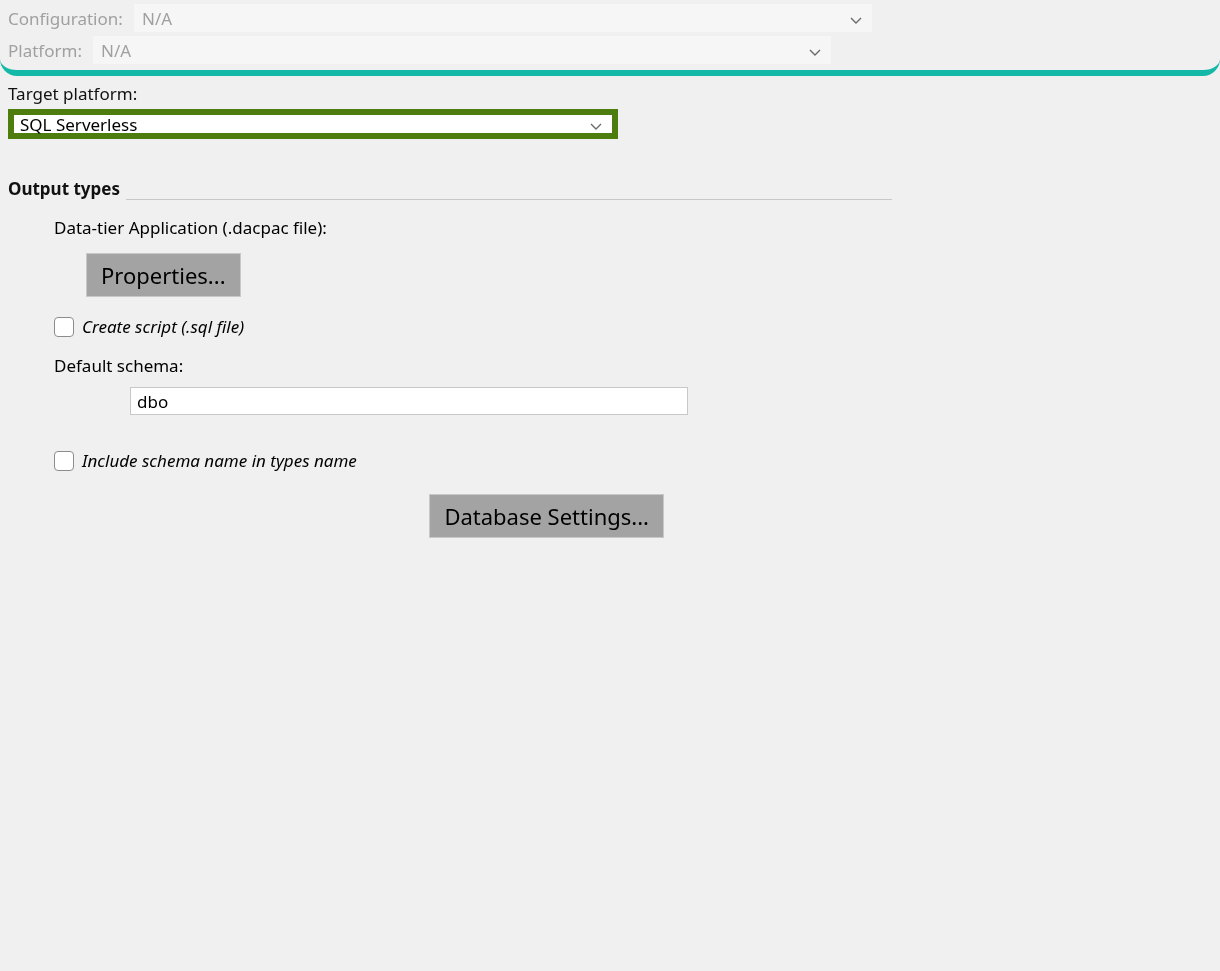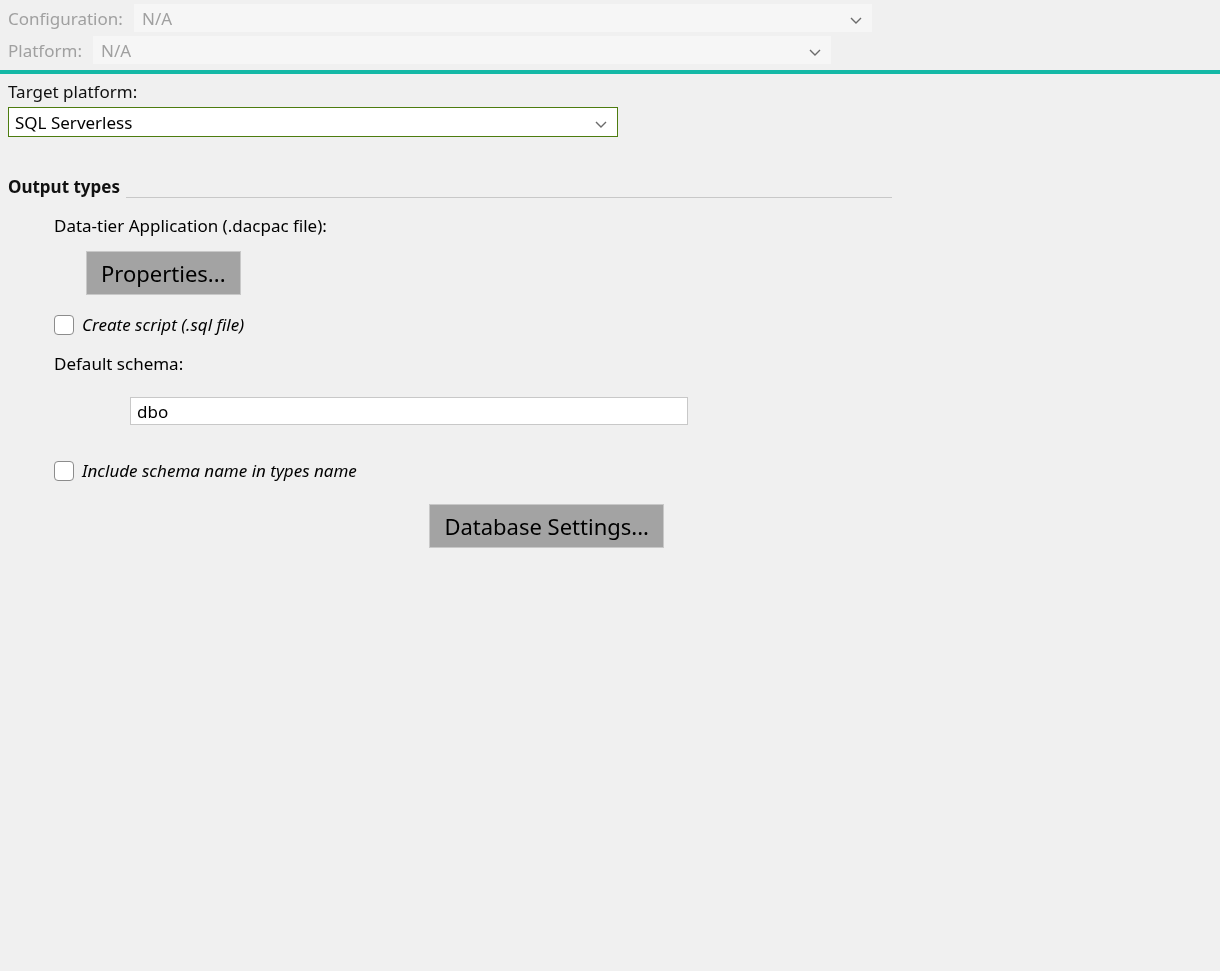--- a/index.html
+++ b/index.html
@@ -8,21 +8,22 @@
       font-size: 16px;
       color: #000;
       background: #f0f0f0;
       width: 1220px;
       height: 971px;
     }
 
     
     .top-strip {
       padding: 4px 0 2px 8px;
-      border-bottom: 4px solid #14b8a6;
+      border-bottom: 6px solid #14b8a6;
+      border-radius: 17px;
     }
     .top-row {
       display: flex;
       align-items: center;
       margin-bottom: 4px;
     }
     .top-label {
       color: #a0a0a0;
       width: 126px;
       font-size: 17px;
@@ -61,21 +62,21 @@
       font-size: 17px;
       color: #111;
     }
 
     
     .dropdown {
       position: relative;
       width: 610px;
       height: 30px;
       background: #ffffff;
-      border: 1px solid #4d7c0f;
+      border: 6px solid #4d7c0f;
       display: flex;
       align-items: center;
       padding: 0 30px 0 6px;
       font-size: 17px;
       margin-top: 4px;
     }
     .dropdown .chev {
       position: absolute;
       right: 10px;
       top: 50%;
@@ -147,21 +148,21 @@
 
     
     .text-input {
       width: 558px;
       height: 28px;
       background: #ffffff;
       border: 1px solid #c8c8c8;
       font-size: 17px;
       padding: 0 6px;
       font-family: inherit;
-      margin-top: 22px;
+      margin-top: 10px;
       display: block;
     }
 
     .db-settings-wrap {
       width: 610px;
       display: flex;
       justify-content: flex-end;
       margin-top: 22px;
     }
     .btn.db-settings { margin-top: 0; }

